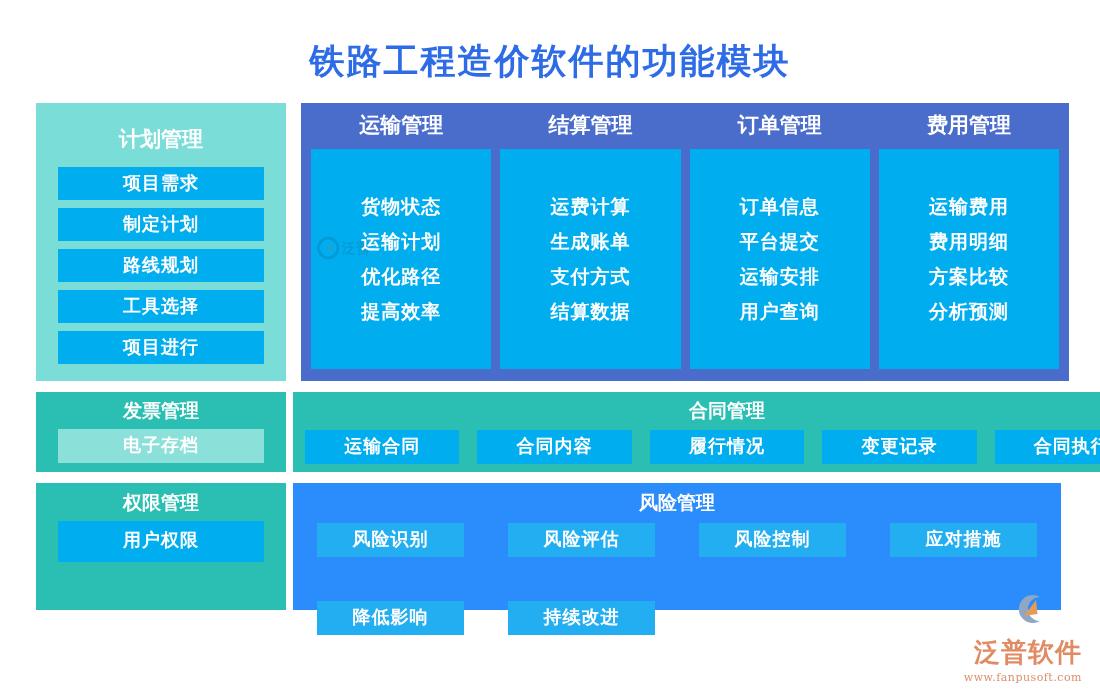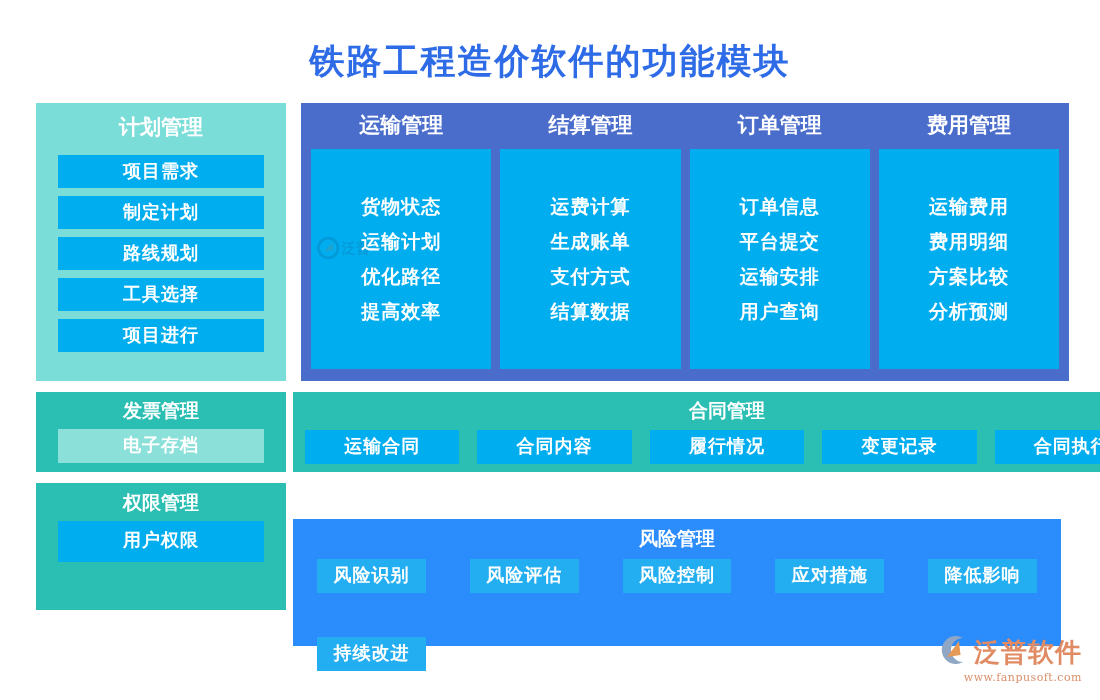--- a/index.html
+++ b/index.html
@@ -32,21 +32,21 @@
     color: #ffffff;
     font-weight: bold;
     font-size: 20px;
     line-height: 1.2;
   }
 
   
   .plan-panel {
     left: 36px; top: 103px; width: 250px; height: 278px;
     background: #7BDDD8;
-    padding-top: 12px;
+    padding-top: 24px;
   }
   .plan-panel .panel-title { font-size: 21px; margin-bottom: 15px; }
   .plan-items { padding: 0 22px; }
   .plan-chip {
     background: #00AEEF;
     color: #ffffff;
     font-size: 18px;
     font-weight: bold;
     text-align: center;
     padding: 4px 0 5px;
@@ -148,26 +148,25 @@
     text-align: center;
     letter-spacing: 1px;
     line-height: 1.45;
   }
 
   
   .risk-panel {
     left: 293px; top: 483px; width: 768px; height: 127px;
     background: #2B8CFB;
     padding: 8px 24px 12px;
-    margin-top: 36px;
   }
   .risk-panel .panel-title { font-size: 19px; margin-bottom: 9px; }
   .risk-grid {
     display: grid;
-    grid-template-columns: repeat(5, 1fr);
+    grid-template-columns: repeat(4, 1fr);
     column-gap: 60px;
     row-gap: 9px;
     gap: 44px;
   }
   .risk-chip {
     background: #22AEF0;
     color: #ffffff;
     font-size: 18px;
     font-weight: bold;
     text-align: center;
@@ -176,21 +175,21 @@
   }
 
   
   .brand {
     position: absolute;
     right: 18px; bottom: 16px;
     display: flex;
     flex-direction: column;
     align-items: flex-end;
   }
-  .brand-main { display: flex; align-items: center; gap: 6px; }
+  .brand-main { display: flex; align-items: center; gap: 6px; flex-direction: column; }
   .brand-name {
     color: #E08B63;
     font-size: 26px;
     font-weight: bold;
     letter-spacing: 1px;
   }
   .brand-url {
     color: #D98E6A;
     font-size: 11px;
     letter-spacing: .5px;

